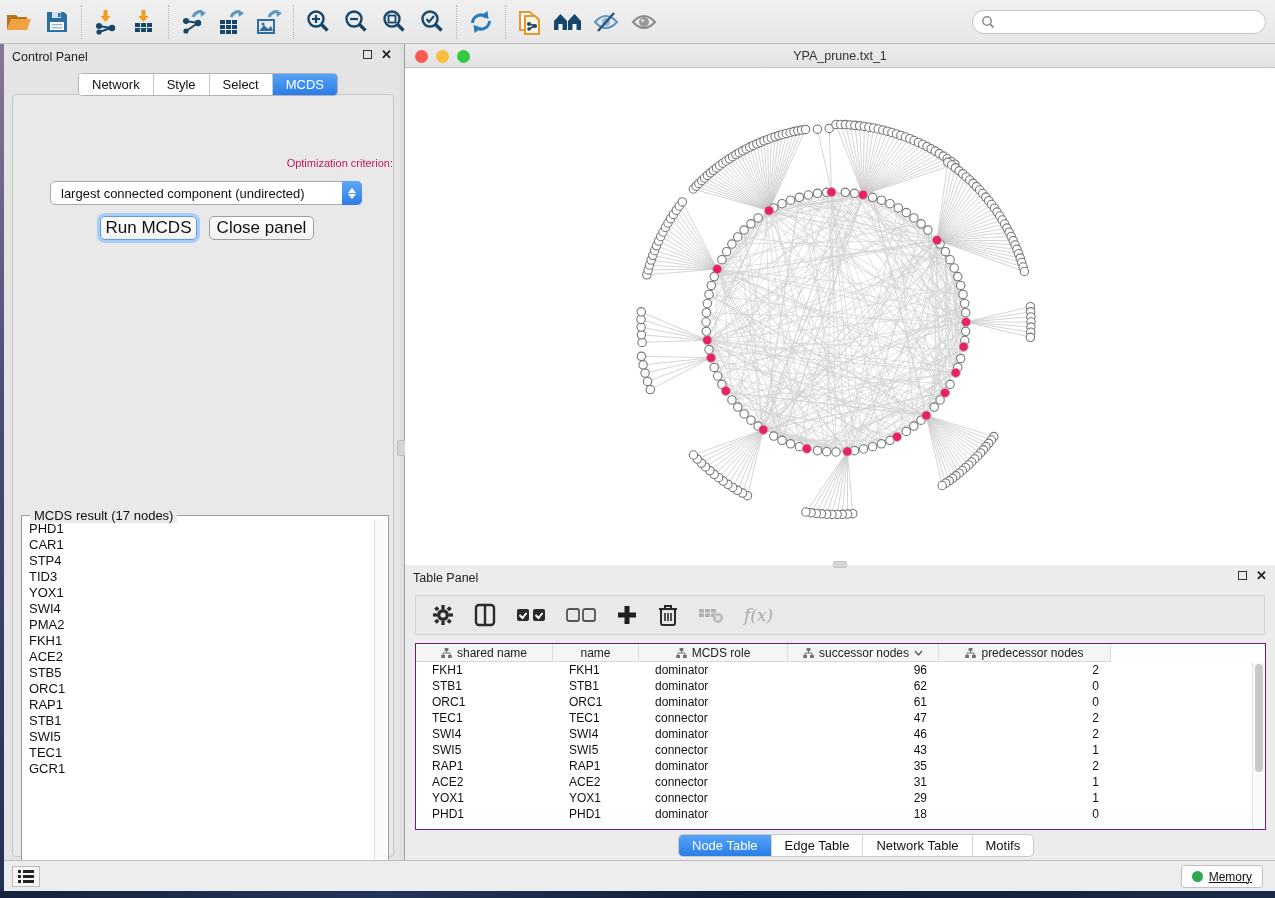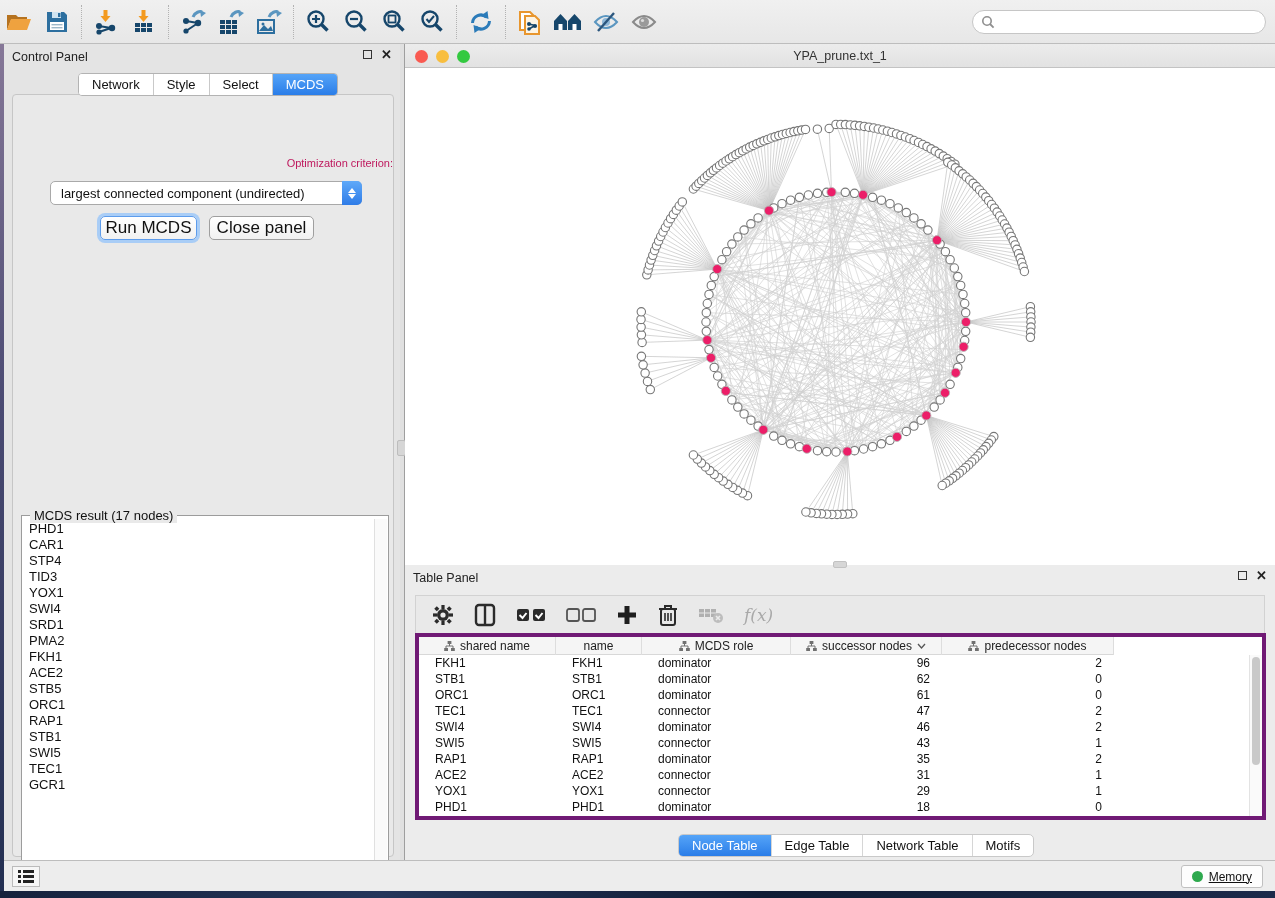--- a/index.html
+++ b/index.html
@@ -74,22 +74,22 @@
   #tl-green { left:52px; background:#33c940; }
   #net-canvas { position:absolute; left:0; top:24px; width:870px; height:497px; background:#fff; }
   #h-grip { position:absolute; left:428px; bottom:-3px; width:14px; height:7px; background:#d6d6d6; border:1px solid #c2c2c2; border-radius:2px; z-index:2;}
 
   
   #table-panel { position:absolute; left:405px; top:565px; width:870px; height:295px; background:#ececec; }
   #tp-toolbar { position:absolute; left:10px; top:30px; width:850px; height:40px;
     background:#e9e9e9; border:1px solid #d2d2d2; display:flex; align-items:center; padding-left:16px; gap:20px; }
   .tp-icon { display:flex; align-items:center; justify-content:center; height:28px; }
   #fx-label { font-size:17px; font-style:italic; color:#a9a9a9; font-family:"DejaVu Serif", serif; }
-  #node-table { position:absolute; left:10px; top:68px; width:851px; height:187px;
-    background:#fff; border:4px solid #701a75; overflow:hidden; }
+  #node-table { position:absolute; left:10px; top:78px; width:851px; height:187px;
+    background:#fff; border:1px solid #701a75; overflow:hidden; }
   #table-header { display:flex; height:18px; background:#f5f5f5; border-bottom:1px solid #d8d8d8; }
   .th-cell { display:flex; align-items:center; justify-content:center; gap:5px;
     border-right:1px solid #ddd; font-size:12px; color:#222; height:18px; }
   .tr-row { display:flex; height:16px; }
   .td-cell { font-size:12px; color:#111; line-height:16px; white-space:nowrap; overflow:hidden; }
   .td-left { padding-left:16px; text-align:left; }
   .td-right { padding-right:12px; text-align:right; }
   #table-scroll { position:absolute; right:0; top:18px; width:13px; bottom:0;
     background:#fafafa; border-left:1px solid #e3e3e3; }
   #table-thumb { position:absolute; left:2px; top:2px; width:8px; height:108px; background:#c9c9c9; border-radius:4px; }
@@ -311,21 +311,20 @@
       <div id="close-btn" class="cp-btn">Close panel</div>
       <div id="result-fieldset">
         <span id="result-legend">MCDS result (17 nodes)</span>
         <div id="result-list">
             <div class="result-item">PHD1</div>
             <div class="result-item">CAR1</div>
             <div class="result-item">STP4</div>
             <div class="result-item">TID3</div>
             <div class="result-item">YOX1</div>
             <div class="result-item">SWI4</div>
-            <div class="result-item">SRD1</div>
             <div class="result-item">PMA2</div>
             <div class="result-item">FKH1</div>
             <div class="result-item">ACE2</div>
             <div class="result-item">STB5</div>
             <div class="result-item">ORC1</div>
             <div class="result-item">RAP1</div>
             <div class="result-item">STB1</div>
             <div class="result-item">SWI5</div>
             <div class="result-item">TEC1</div>
             <div class="result-item">GCR1</div>

